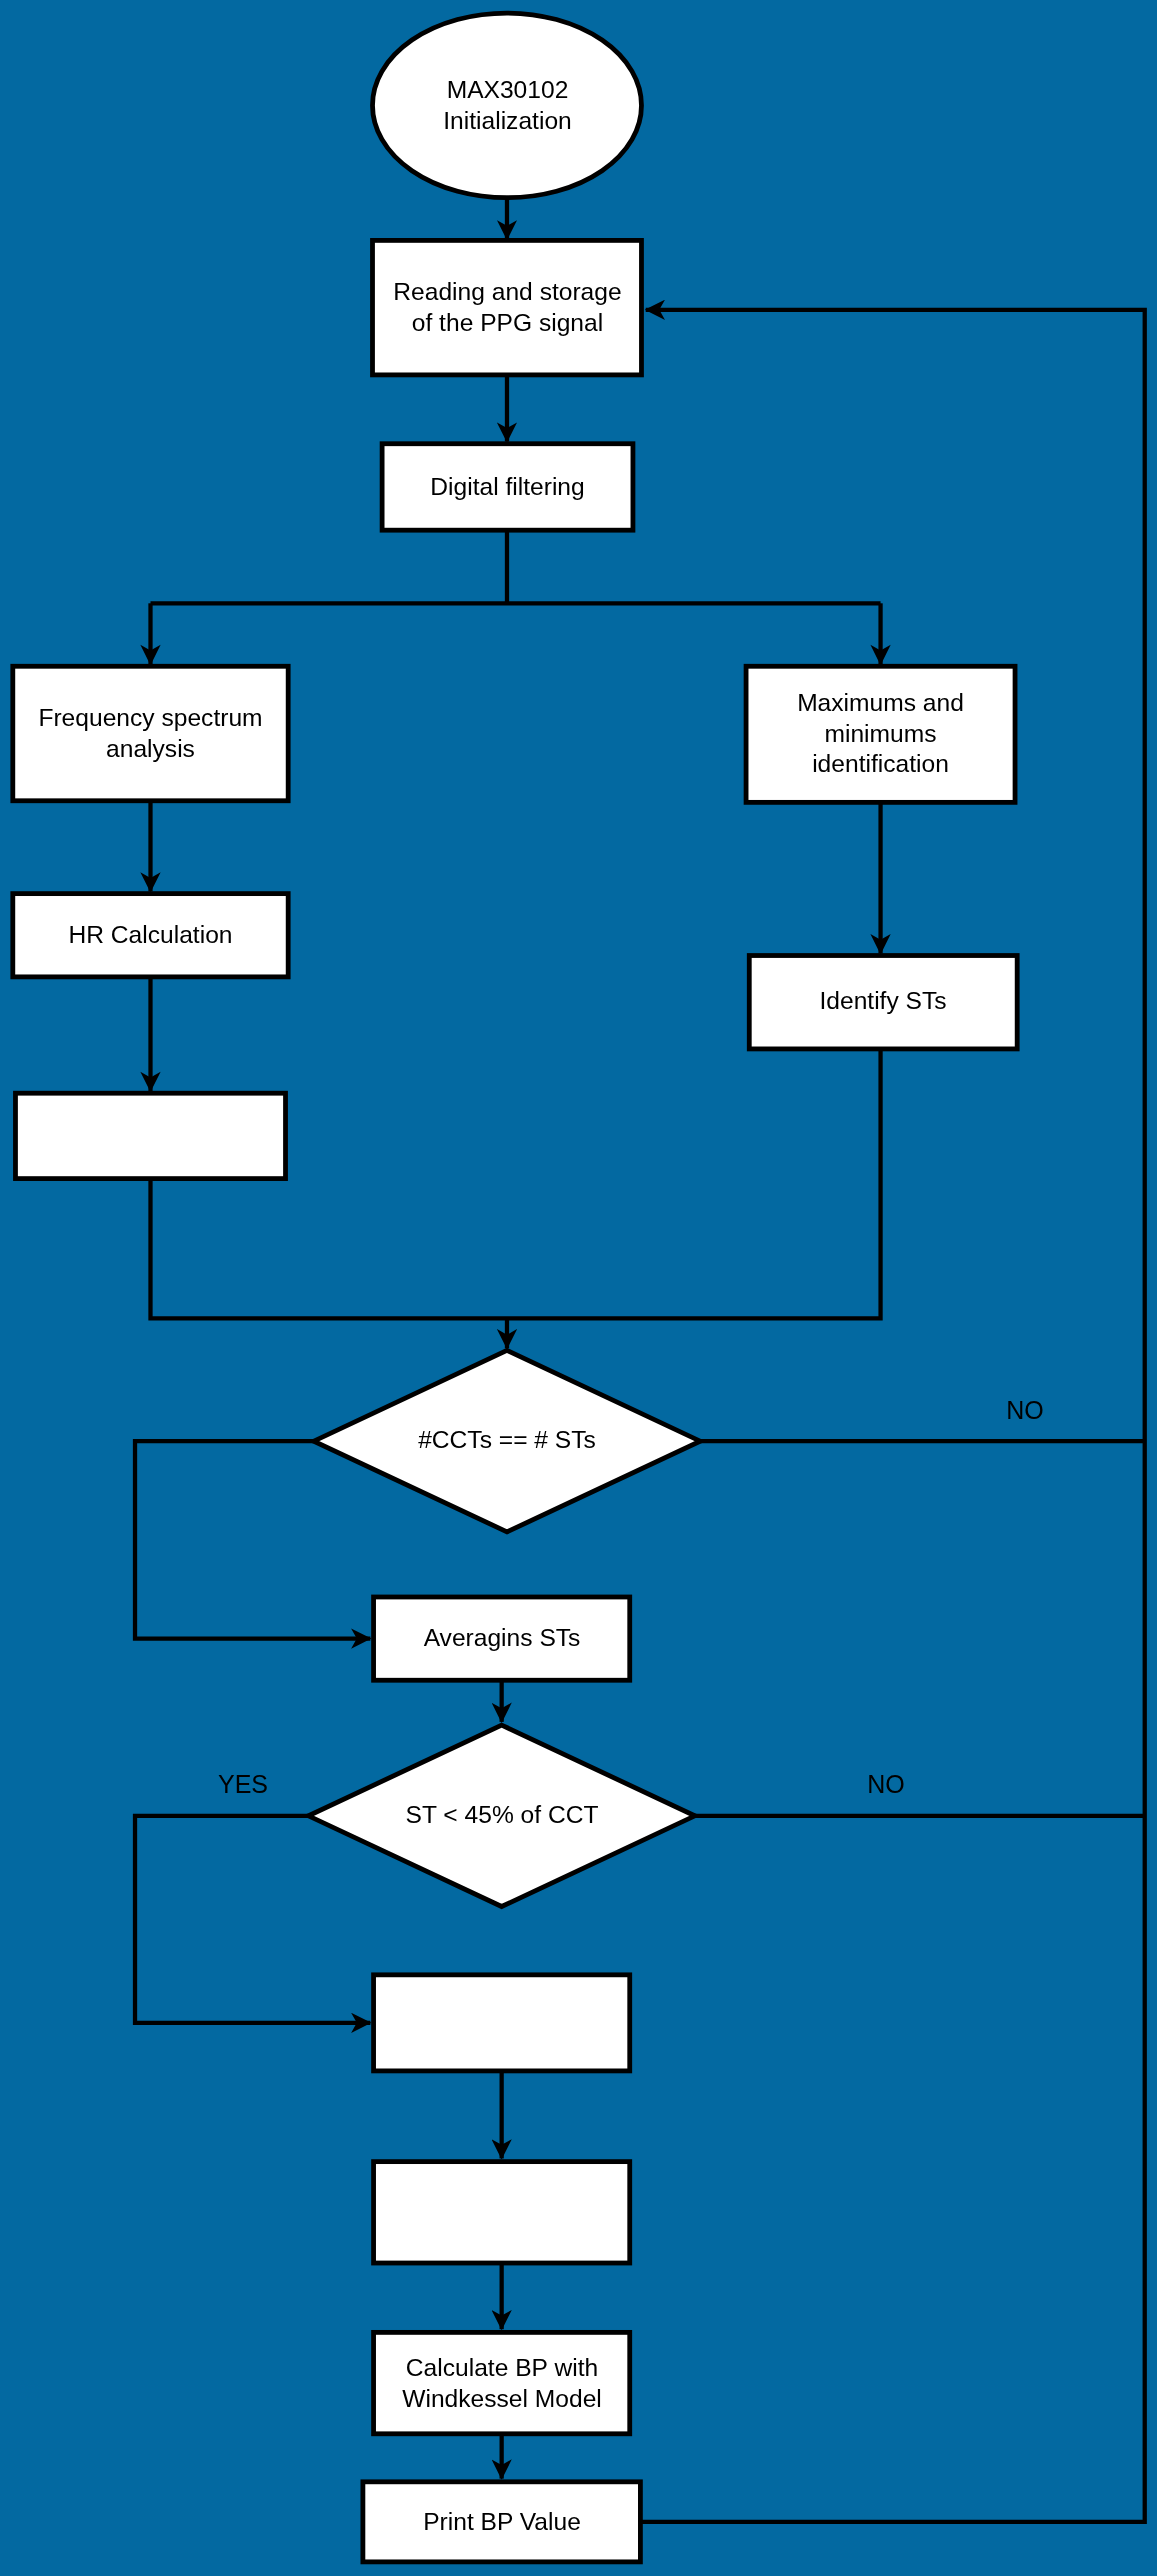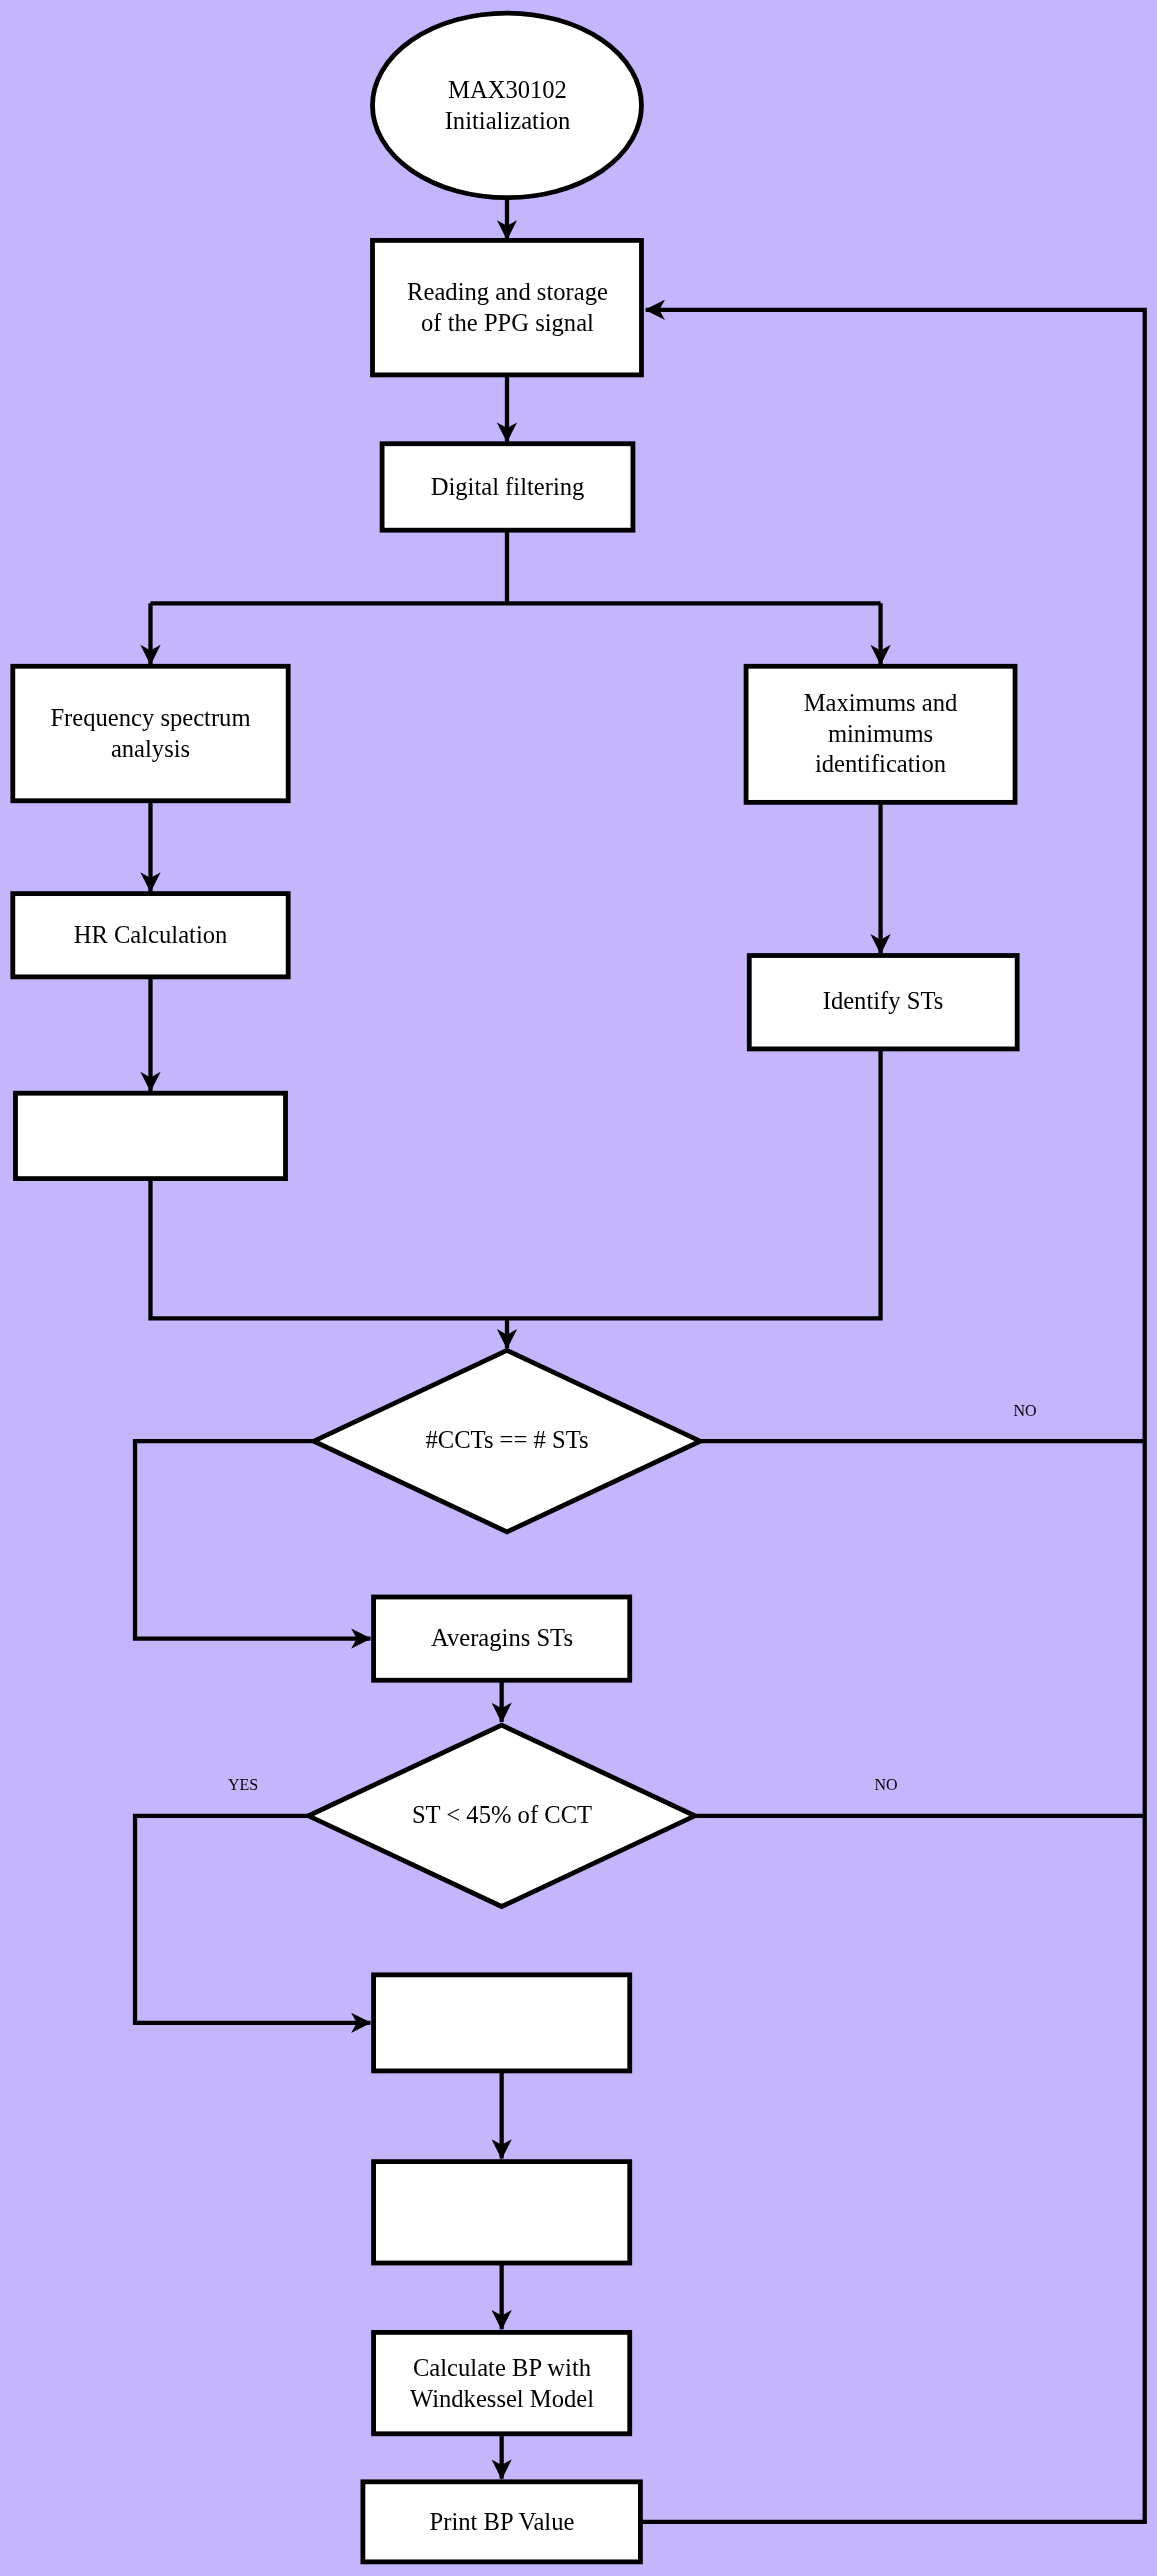--- a/index.html
+++ b/index.html
@@ -1,21 +1,21 @@
 <!DOCTYPE html>
 <html style="font-size:8.5px"><head>
 <meta charset="utf-8">
 <style>
   html,body{margin:0;padding:0;background:#ffffff;}
   #canvas{
     position:relative;
     width:1157px;
     height:2576px;
-    background:#c4b5fd;
-    font-family:Liberation Serif, serif;
+    background:#0369a1;
+    font-family:Liberation Sans, sans-serif;
   }
   #shapes{position:absolute;left:0;top:0;}
   .node-shape{fill:#ffffff;stroke:#000000;stroke-width:9;}
   .edge{fill:none;stroke:#000000;stroke-width:8;}
   .lbl{
     position:absolute;
     display:flex;
     align-items:center;
     justify-content:center;
     text-align:center;
@@ -23,21 +23,21 @@
     font-size:24.6px;
     line-height:1.26;
     color:#000000;
   }
   .edge-lbl{
     position:absolute;
     display:flex;
     align-items:center;
     justify-content:center;
     text-align:center;
-    font-size:16px;
+    font-size:25px;
     color:#000000;
   }
 </style>
 </head>
 <body>
 
 <div id="canvas">
 
   <svg id="shapes" width="1157" height="2576" viewBox="0 0 2168 4826">
     <defs>

